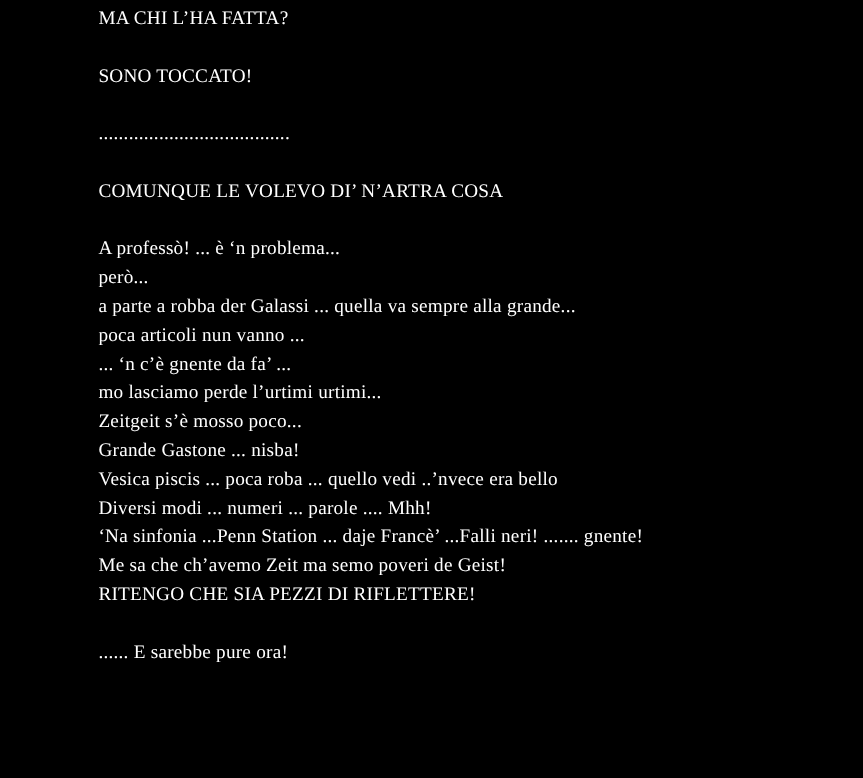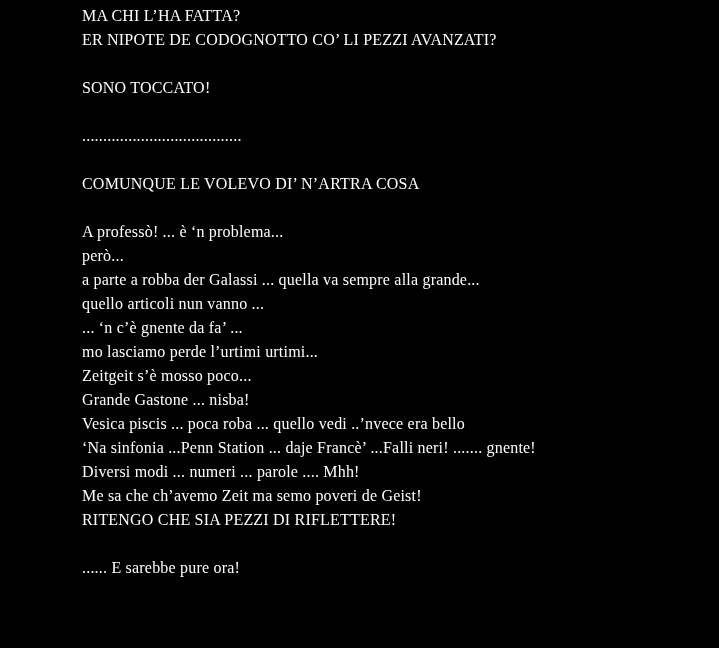--- a/index.html
+++ b/index.html
@@ -30,37 +30,36 @@
     white-space: pre;
     letter-spacing: 0.2px;
   }
 </style>
 </head>
 <body>
 
 <div class="page">
   <div class="text-block">
     <div class="line">MA CHI L’HA FATTA?</div>
-    <div class="line">ER NIPOTE DE CODOGNOTTO CO’ LI PEZZI AVANZATI?</div>
     <div class="line"></div>
     <div class="line">SONO TOCCATO!</div>
     <div class="line"></div>
     <div class="line">......................................</div>
     <div class="line"></div>
     <div class="line">COMUNQUE LE VOLEVO DI’ N’ARTRA COSA</div>
     <div class="line"></div>
     <div class="line">A professò! ... è ‘n problema...</div>
     <div class="line">però...</div>
     <div class="line">a parte a robba der Galassi ... quella va sempre alla grande...</div>
-    <div class="line">quello articoli nun vanno ...</div>
+    <div class="line">poca articoli nun vanno ...</div>
     <div class="line">... ‘n c’è gnente da fa’ ...</div>
     <div class="line">mo lasciamo perde l’urtimi urtimi...</div>
     <div class="line">Zeitgeit s’è mosso poco...</div>
     <div class="line">Grande Gastone ... nisba!</div>
     <div class="line">Vesica piscis ... poca roba ... quello vedi ..’nvece era bello</div>
+    <div class="line">Diversi modi ... numeri ... parole .... Mhh!</div>
     <div class="line">‘Na sinfonia ...Penn Station ... daje Francè’ ...Falli neri! ....... gnente!</div>
-    <div class="line">Diversi modi ... numeri ... parole .... Mhh!</div>
     <div class="line">Me sa che ch’avemo Zeit ma semo poveri de Geist!</div>
     <div class="line">RITENGO CHE SIA PEZZI DI RIFLETTERE!</div>
     <div class="line"></div>
     <div class="line">...... E sarebbe pure ora!</div>
   </div>
 </div>
 
 </body></html>

